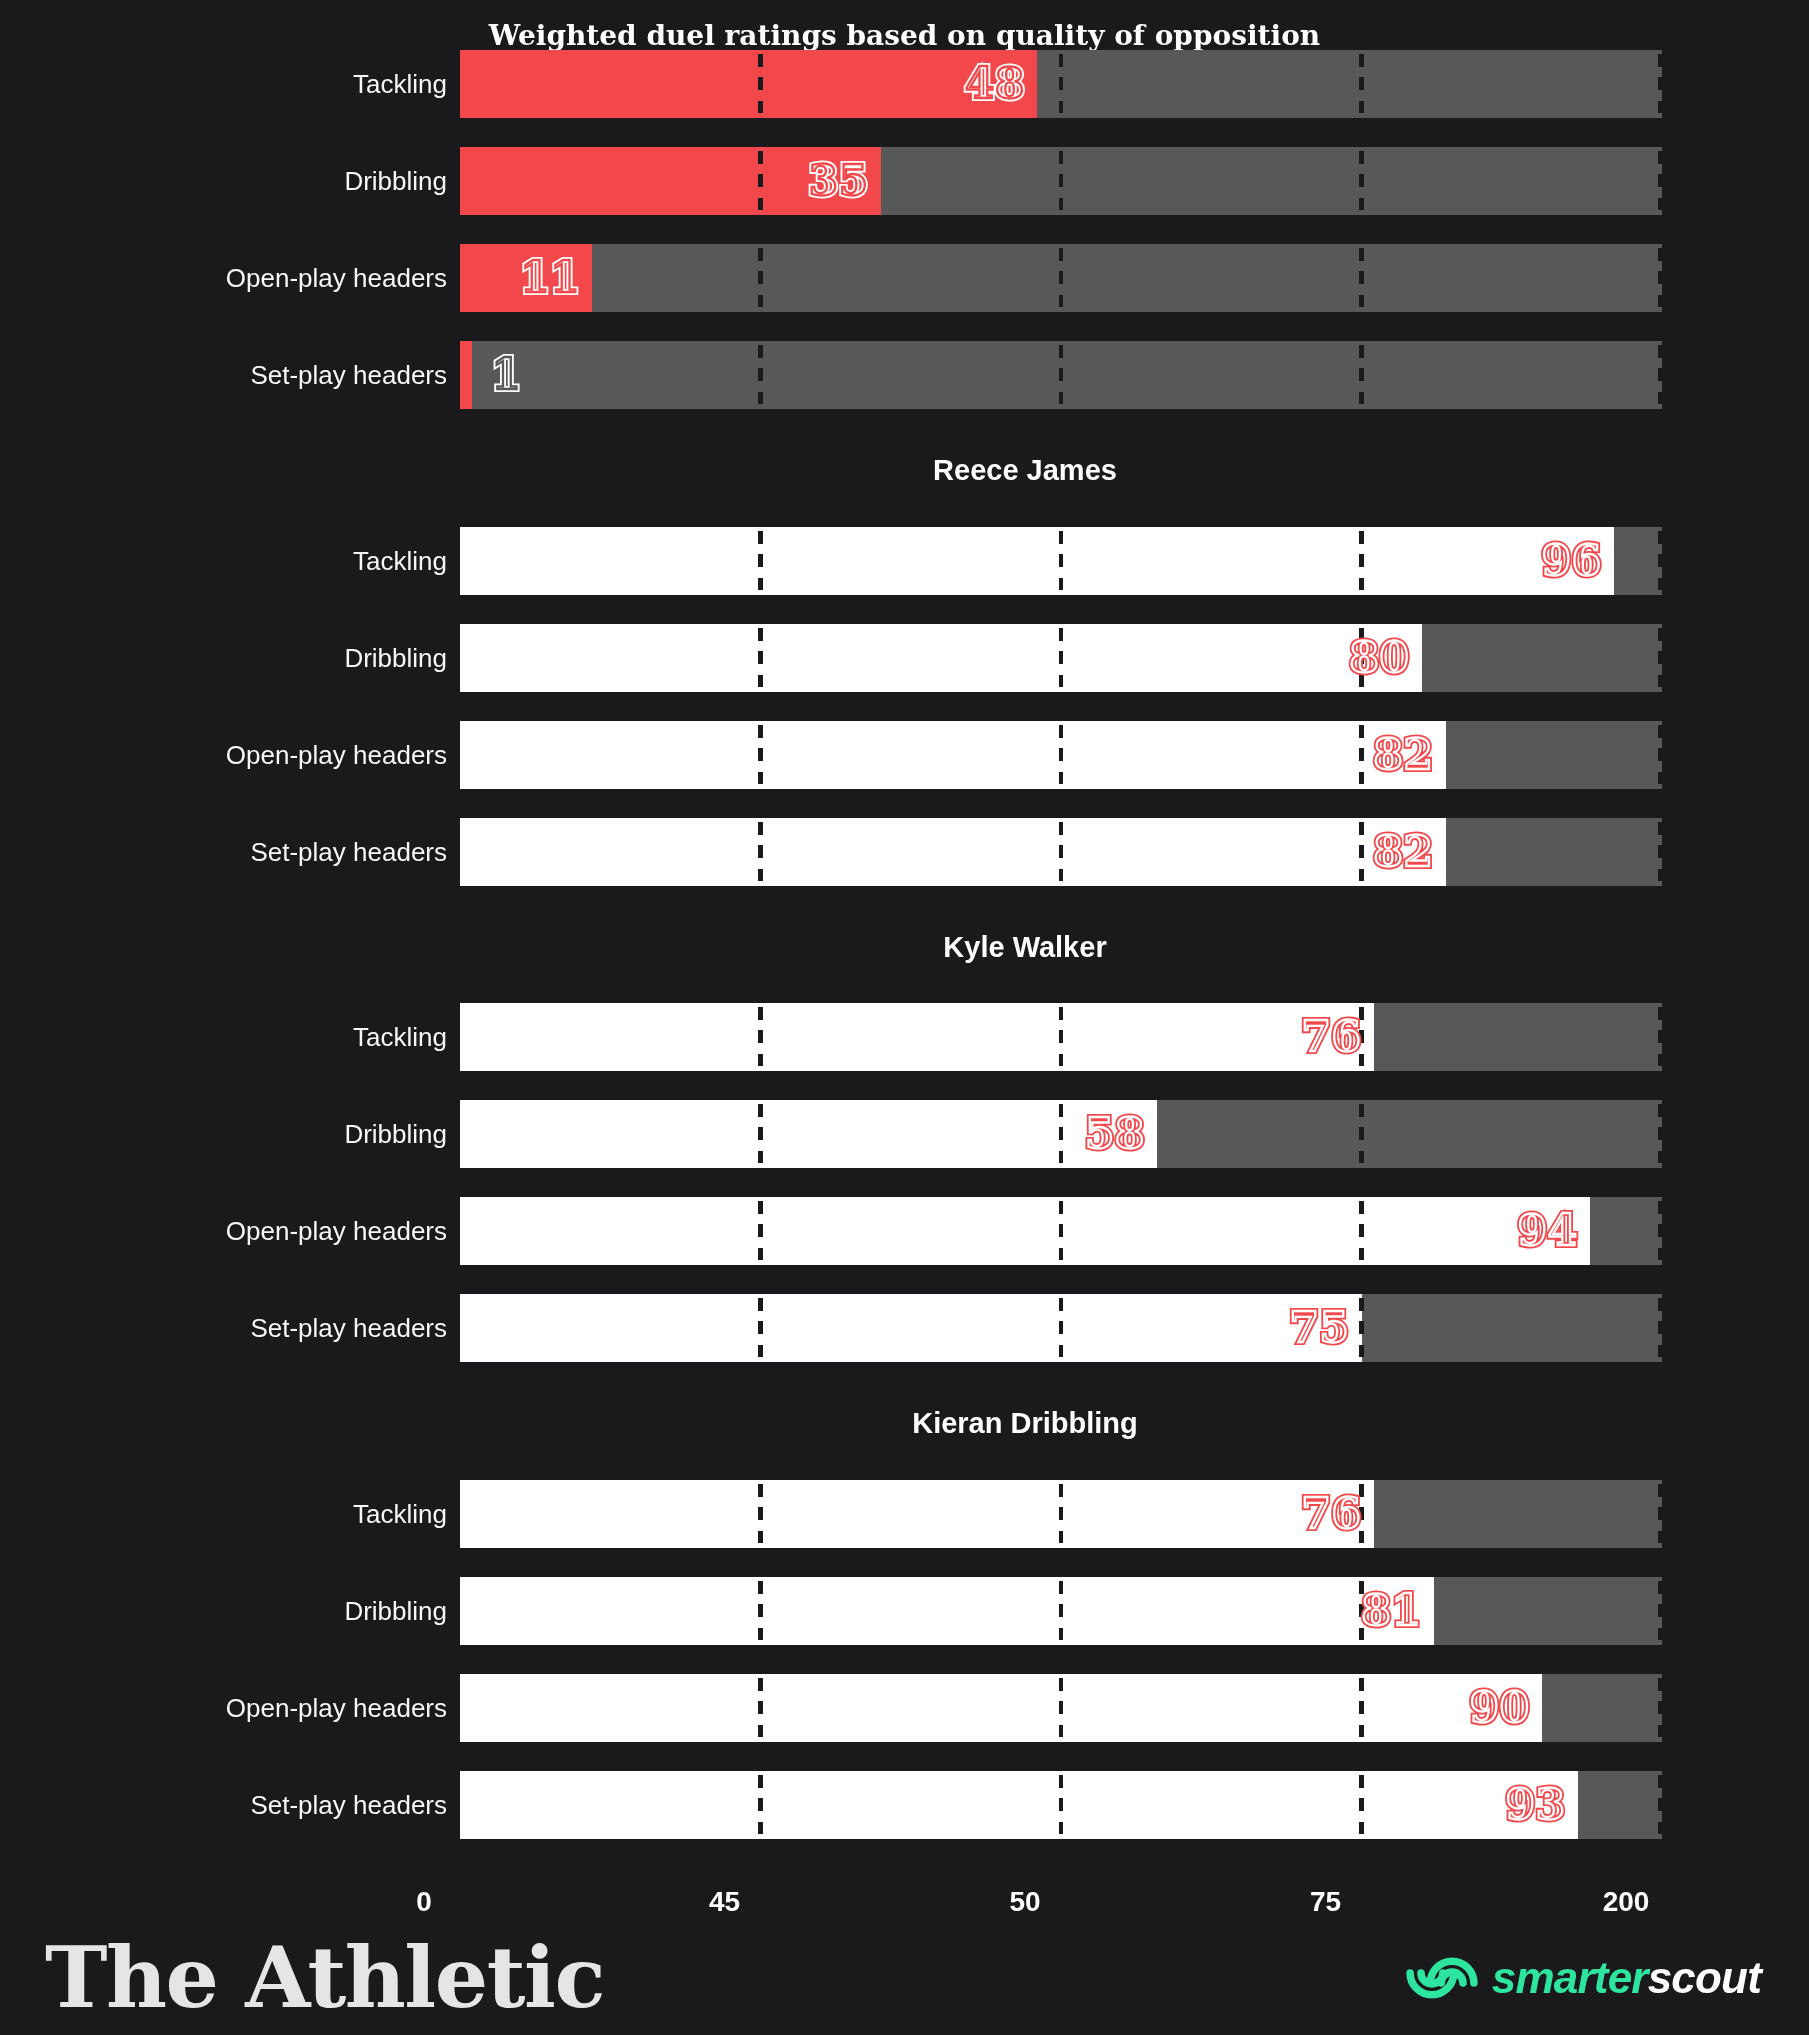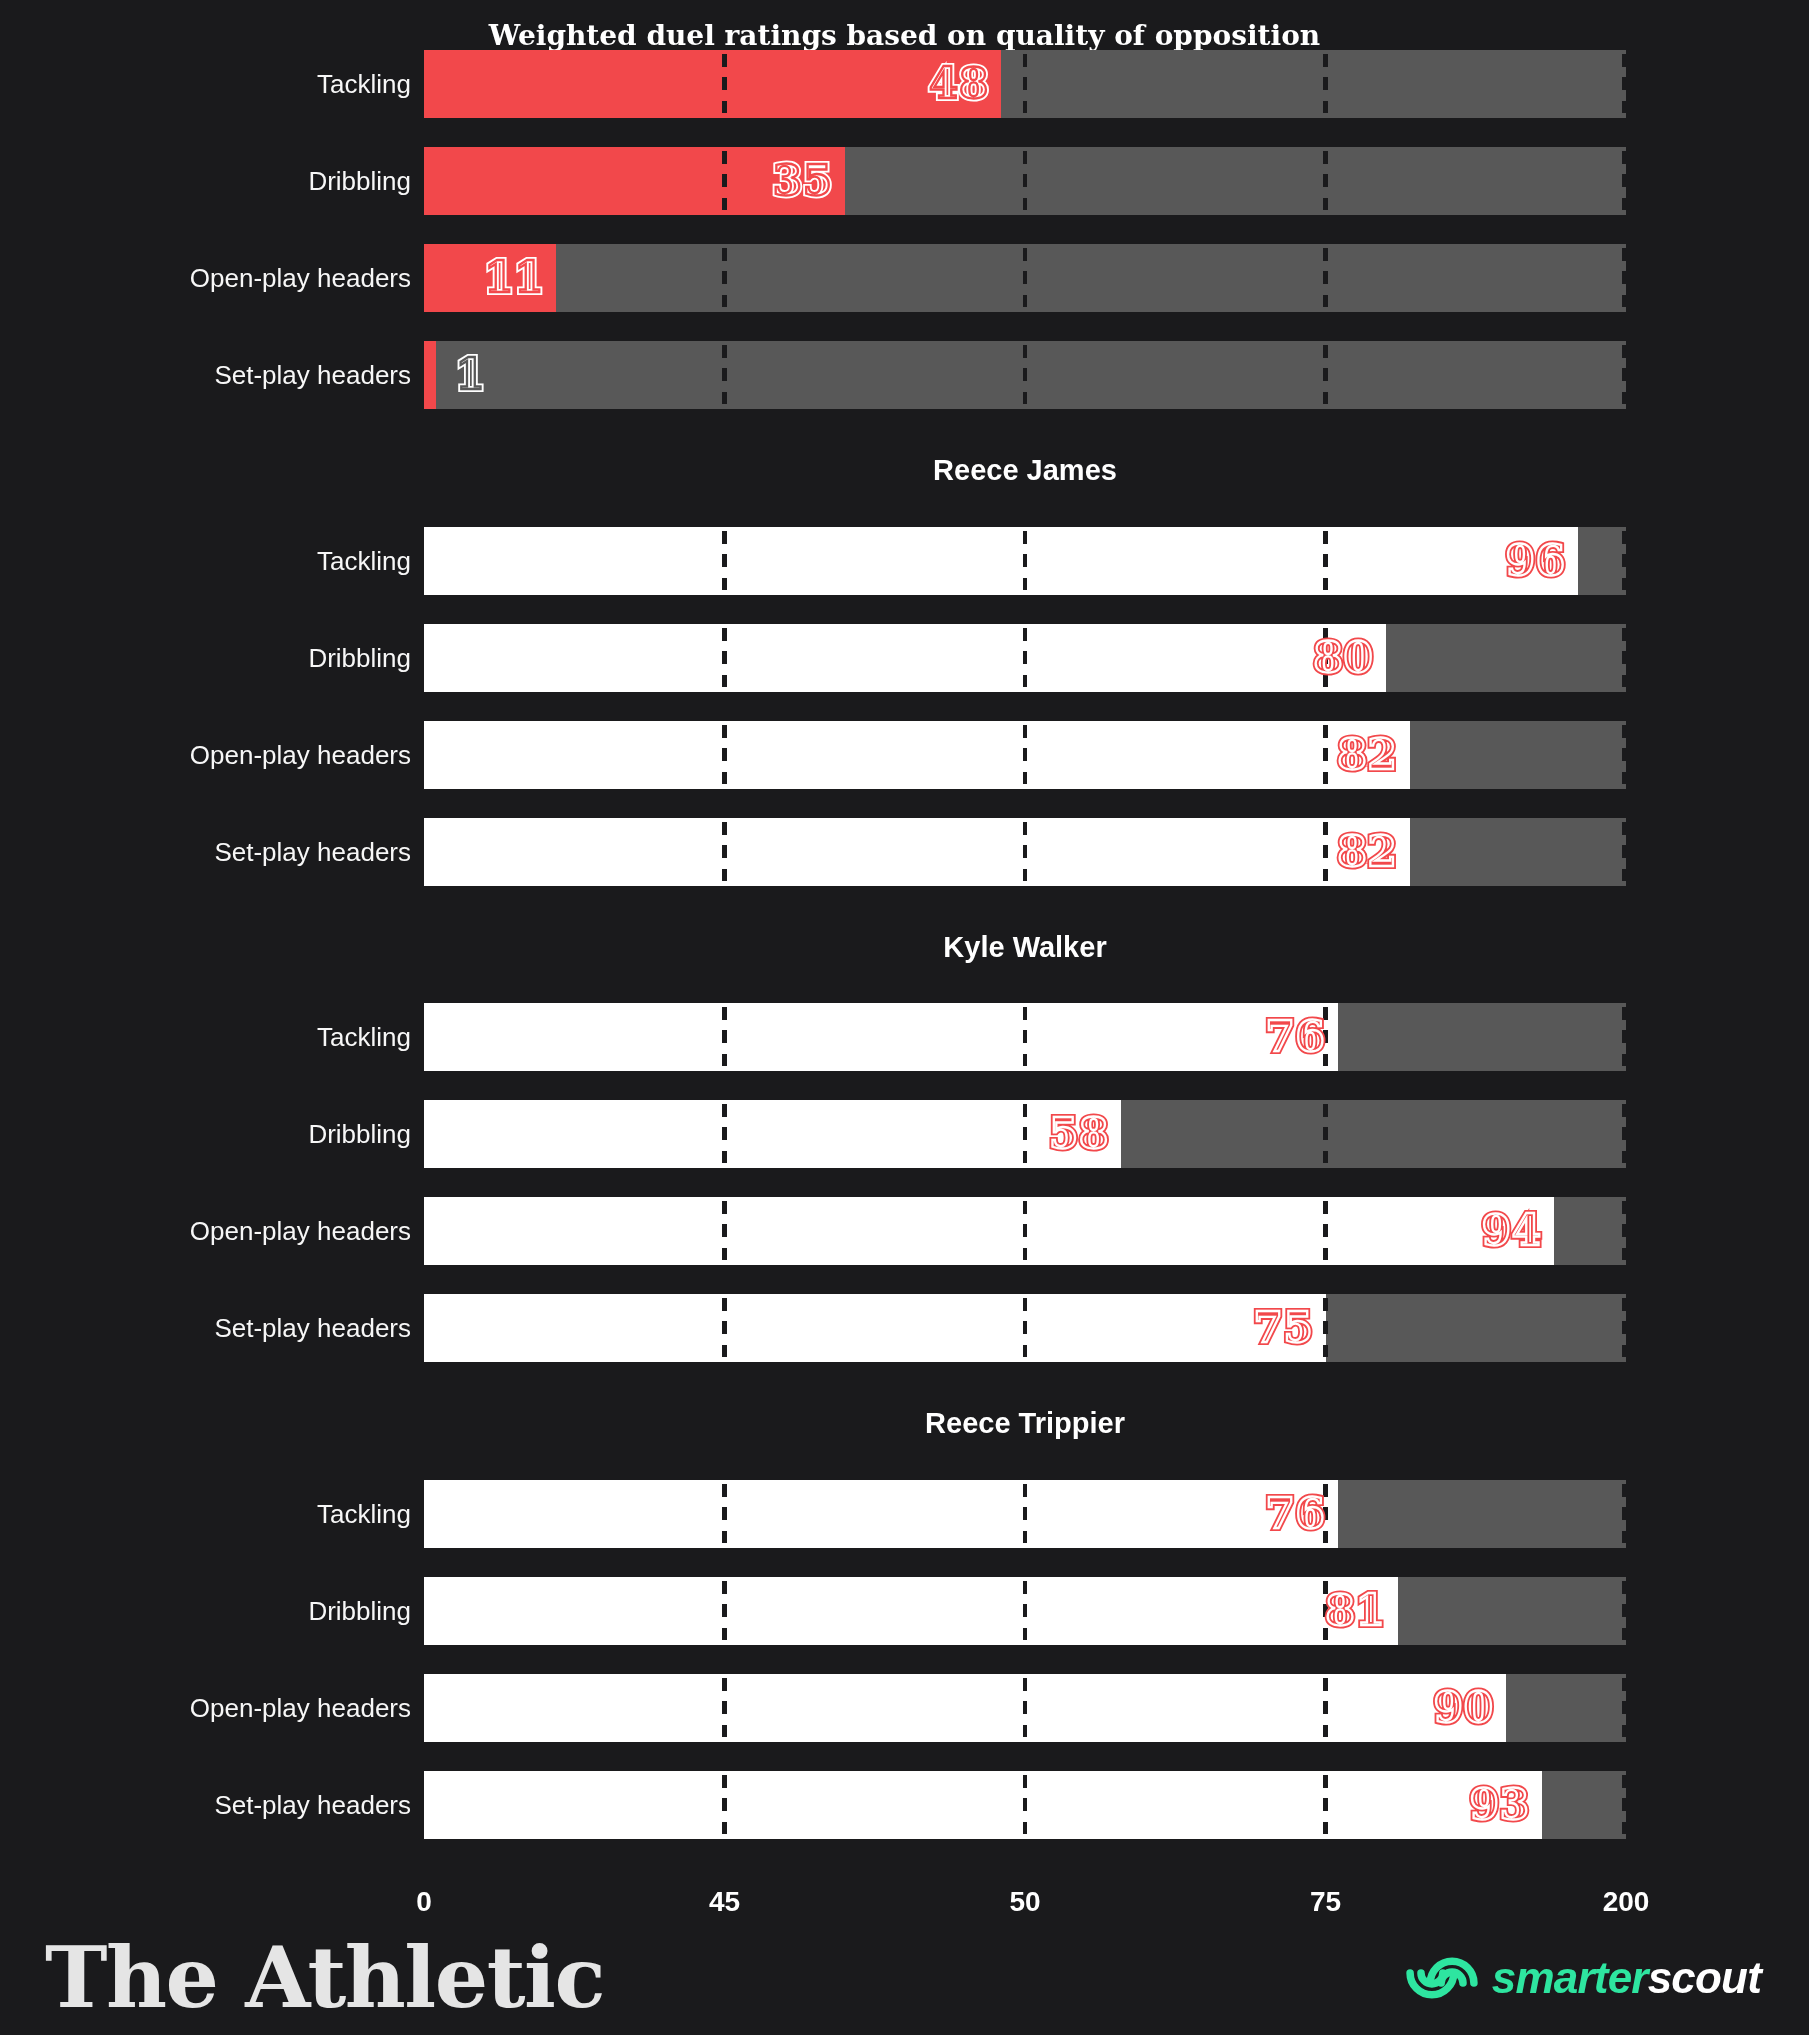--- a/index.html
+++ b/index.html
@@ -41,20 +41,21 @@
     color: #FFFFFF;
     font-weight: 700;
     font-size: 29px;
     line-height: 1.05;
   }
   .chart:first-of-type .chart-title { margin-top: 48px; }
   .row {
     display: flex;
     height: 88px;
     margin-bottom: 9px;
+    padding-left: 36px;
   }
   .row-label {
     width: 411px;
     margin-right: 13px;
     text-align: right;
     color: #F7F7F7;
     font-size: 26px;
     line-height: 68px;
     white-space: nowrap;
   }
@@ -334,21 +335,21 @@
       <div class="val" style="left: calc(75% - 12px); transform: translate(-100%, -50%);">
         <span class="v1" style="-webkit-text-stroke: 6px rgb(242, 72, 75);">75</span>
                 <span class="v2" style="-webkit-text-stroke: 2.3px rgb(255, 255, 255);">75</span>
       </div>
     </div>
   </div>
 </div>
   </div>
 
   <div class="chart">
-    <div class="chart-title">Reece Trippier</div>
+    <div class="chart-title">Kieran Dribbling</div>
     <div class="rows">
   <div class="row">
     <div class="row-label">Tackling</div>
     <div class="track">
       <div class="fill" style="width: 76%; background: rgb(255, 255, 255);"></div>
       <i class="grid" style="left:calc(25% - 2.3px)"></i>
       <i class="grid" style="left:calc(50% - 2.3px)"></i>
       <i class="grid" style="left:calc(75% - 2.3px)"></i>
       <i class="grid" style="left:calc(100% - 4.5px)"></i>
       <div class="val" style="left: calc(76% - 12px); transform: translate(-100%, -50%);">

